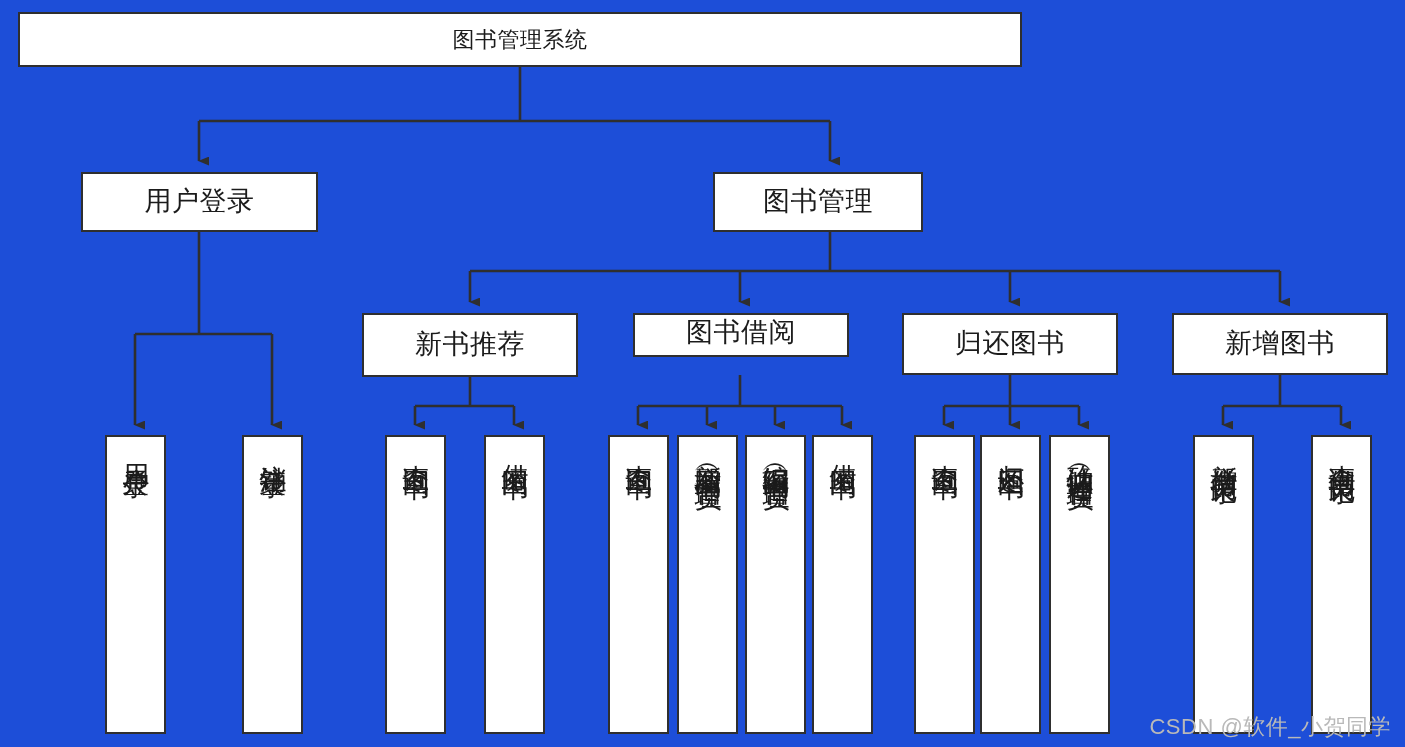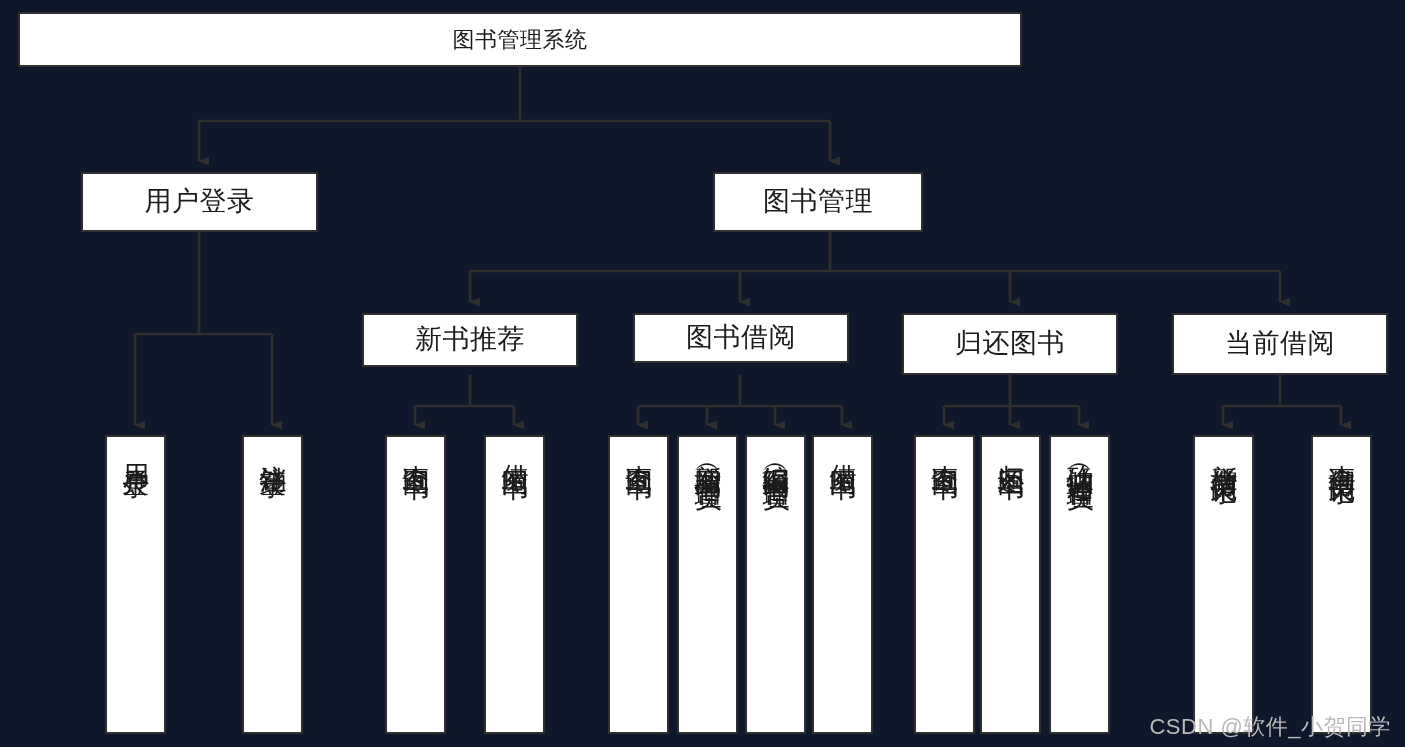--- a/index.html
+++ b/index.html
@@ -7,21 +7,21 @@
     padding: 0;
     background: #ffffff;
   }
   body {
     font-family: "Liberation Sans", "DejaVu Sans", sans-serif;
   }
   #stage {
     position: relative;
     width: 1405px;
     height: 747px;
-    background: #0f172a;
+    background: #1d4ed8;
     overflow: hidden;
   }
   #diagram-svg {
     position: absolute;
     left: 0;
     top: 0;
     width: 1405px;
     height: 747px;
   }
   .node-box {
@@ -127,31 +127,31 @@
     <span class="node-label">图书管理系统</span>
   </div>
 
   <div class="node-box" style="left:81px; top:172px; width:237px; height:60px;">
     <span class="node-label">用户登录</span>
   </div>
   <div class="node-box" style="left:713px; top:172px; width:210px; height:60px;">
     <span class="node-label">图书管理</span>
   </div>
 
-  <div class="node-box" style="left:362px; top:313px; width:216px; height:54px;">
+  <div class="node-box" style="left:362px; top:313px; width:216px; height:64px;">
     <span class="node-label">新书推荐</span>
   </div>
-  <div class="node-box" style="left:633px; top:313px; width:216px; height:50px;">
+  <div class="node-box" style="left:633px; top:313px; width:216px; height:44px;font-family:Liberation Mono, monospace;">
     <span class="node-label">图书借阅</span>
   </div>
   <div class="node-box" style="left:902px; top:313px; width:216px; height:62px;">
     <span class="node-label">归还图书</span>
   </div>
   <div class="node-box" style="left:1172px; top:313px; width:216px; height:62px;">
-    <span class="node-label">当前借阅</span>
+    <span class="node-label">新增图书</span>
   </div>
 
   <div class="node-box vertical" style="left:105px; top:435px; width:61px; height:299px;">
     <span class="node-label">用户登录</span>
   </div>
   <div class="node-box vertical" style="left:242px; top:435px; width:61px; height:299px;">
     <span class="node-label">注销登录</span>
   </div>
 
   <div class="node-box vertical" style="left:385px; top:435px; width:61px; height:299px;">

